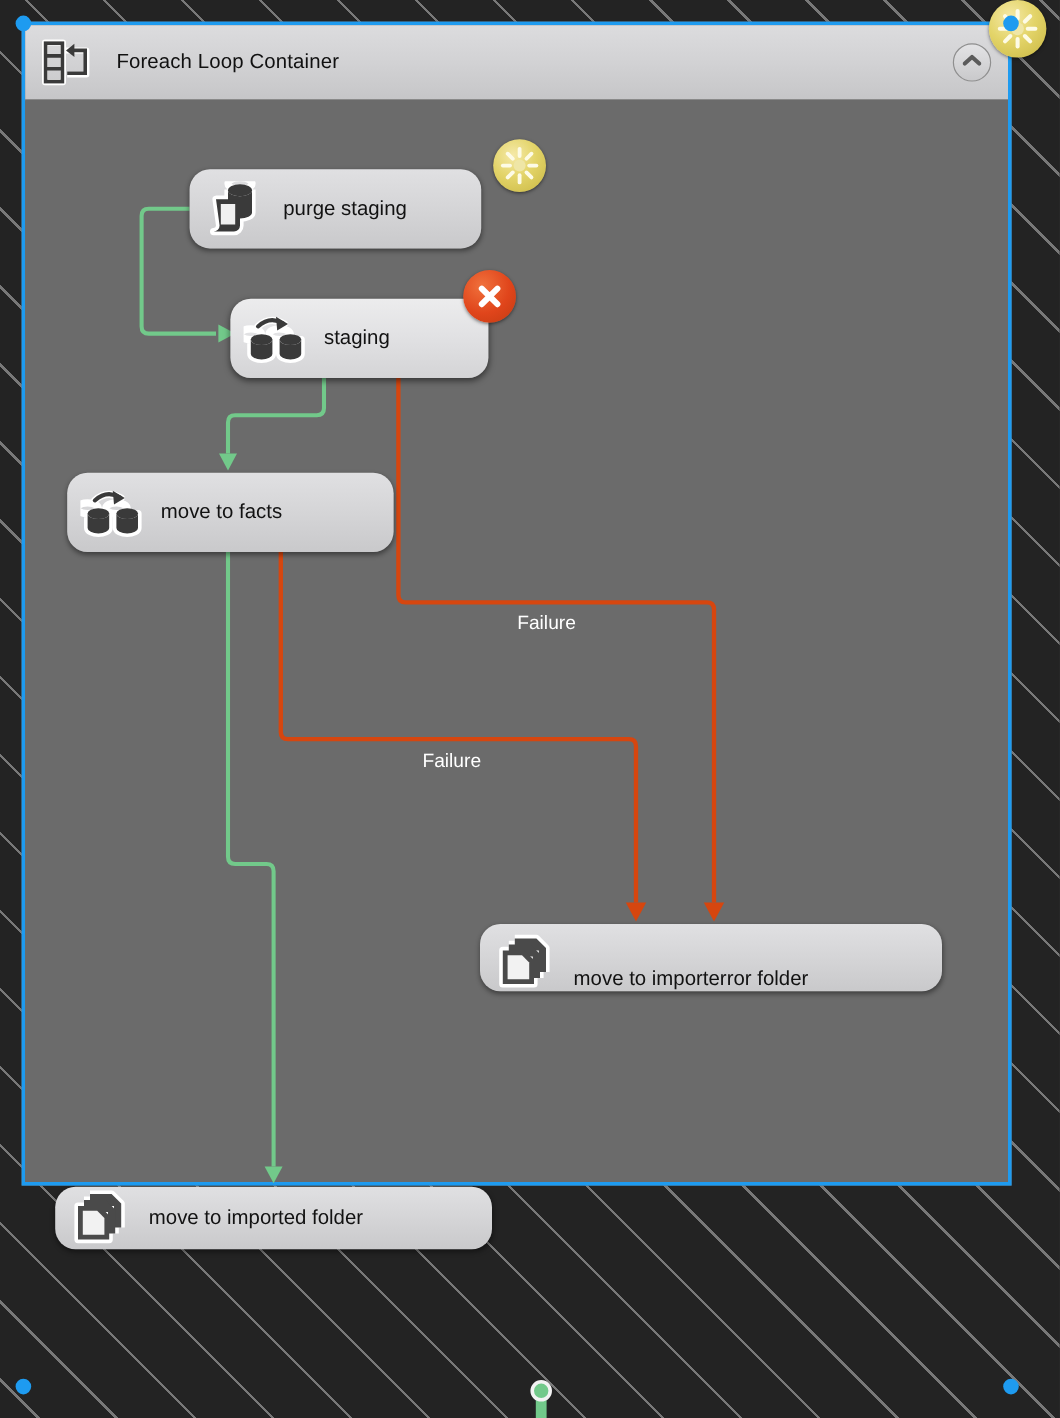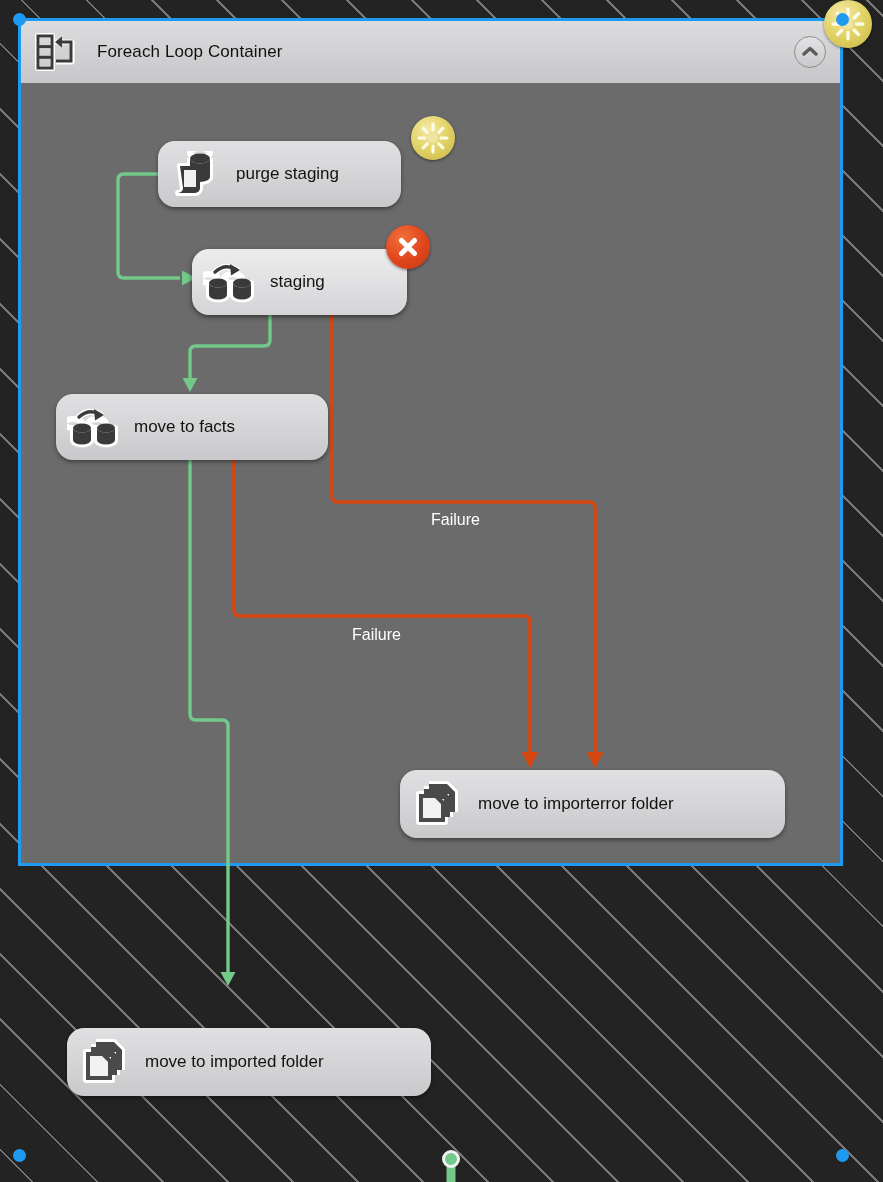--- a/index.html
+++ b/index.html
@@ -29,21 +29,21 @@
        rgba(190,190,190,0.55) 24px,
        rgba(255,255,255,0.00) 24px,
        rgba(255,255,255,0.00) 46px
     );
   }
 
   
   #container {
     position: absolute;
     left: 18px; top: 18px;
-    width: 825px; height: 848px;
+    width: 825px; height: 970px;
     border: 3px solid #1e9bf0;
     box-sizing: border-box;
     background: #6b6b6b;
   }
   #container-header {
     position: absolute;
     left: 0; top: 0;
     right: 0;
     height: 62px;
     background: linear-gradient(to bottom, #dcdcde 0%, #d2d2d4 50%, #c6c6c8 100%);
@@ -302,38 +302,38 @@
       <path d="M6 24 V36 a9 4.5 0 0 0 18 0 V24 a9 4.5 0 0 1 -18 0 z" fill="#3a3a3a"></path>
       <ellipse cx="39" cy="24" rx="9" ry="4.5" fill="#3a3a3a"></ellipse>
       <path d="M30 24 V36 a9 4.5 0 0 0 18 0 V24 a9 4.5 0 0 1 -18 0 z" fill="#3a3a3a"></path>
       <path d="M12 13 q10 -9 21 -2.5" stroke="#3a3a3a" stroke-width="3.4" fill="none" stroke-linecap="round"></path>
       <path d="M27 5 L37 11 L28 16.5 Z" fill="#3a3a3a"></path>
     </svg>
   </div>
   <div class="task-label">move to facts</div>
 </div>
 
-<div class="task-node" style="left:400px; top:770px; width:385px; height:68px;">
+<div class="task-node" style="left:400px; top:770px; width:385px; height:56px;align-items:flex-end;">
   <div class="task-icon">
     <svg width="54" height="48" viewBox="0 0 54 48">
       <g stroke="#ffffff" stroke-width="6" fill="none" stroke-linejoin="round">
         <path d="M18 4 H36 L44 12 V32"></path>
         <path d="M13 9 H31 L39 17 V37"></path>
         <path d="M8 14 H26 L34 22 V42 H8 Z"></path>
       </g>
       <path d="M18 4 H36 L44 12 V32 H38 V14 H18 Z" fill="#4a4a4a"></path>
       <path d="M13 9 H31 L39 17 V37 H33 V19 H13 Z" fill="#4a4a4a"></path>
       <path d="M8 14 H26 L34 22 V42 H8 Z" fill="#4a4a4a"></path>
       <path d="M12 18 H24 L30 24 V38 H12 Z" fill="#f2f2f2"></path>
     </svg>
   </div>
   <div class="task-label">move to importerror folder</div>
 </div>
 
-<div class="task-node" style="left:46px; top:1028px; width:364px; height:68px;margin-left:21px;">
+<div class="task-node" style="left:46px; top:989px; width:364px; height:52px;">
   <div class="task-icon">
     <svg width="54" height="48" viewBox="0 0 54 48">
       <g stroke="#ffffff" stroke-width="6" fill="none" stroke-linejoin="round">
         <path d="M18 4 H36 L44 12 V32"></path>
         <path d="M13 9 H31 L39 17 V37"></path>
         <path d="M8 14 H26 L34 22 V42 H8 Z"></path>
       </g>
       <path d="M18 4 H36 L44 12 V32 H38 V14 H18 Z" fill="#4a4a4a"></path>
       <path d="M13 9 H31 L39 17 V37 H33 V19 H13 Z" fill="#4a4a4a"></path>
       <path d="M8 14 H26 L34 22 V42 H8 Z" fill="#4a4a4a"></path>

